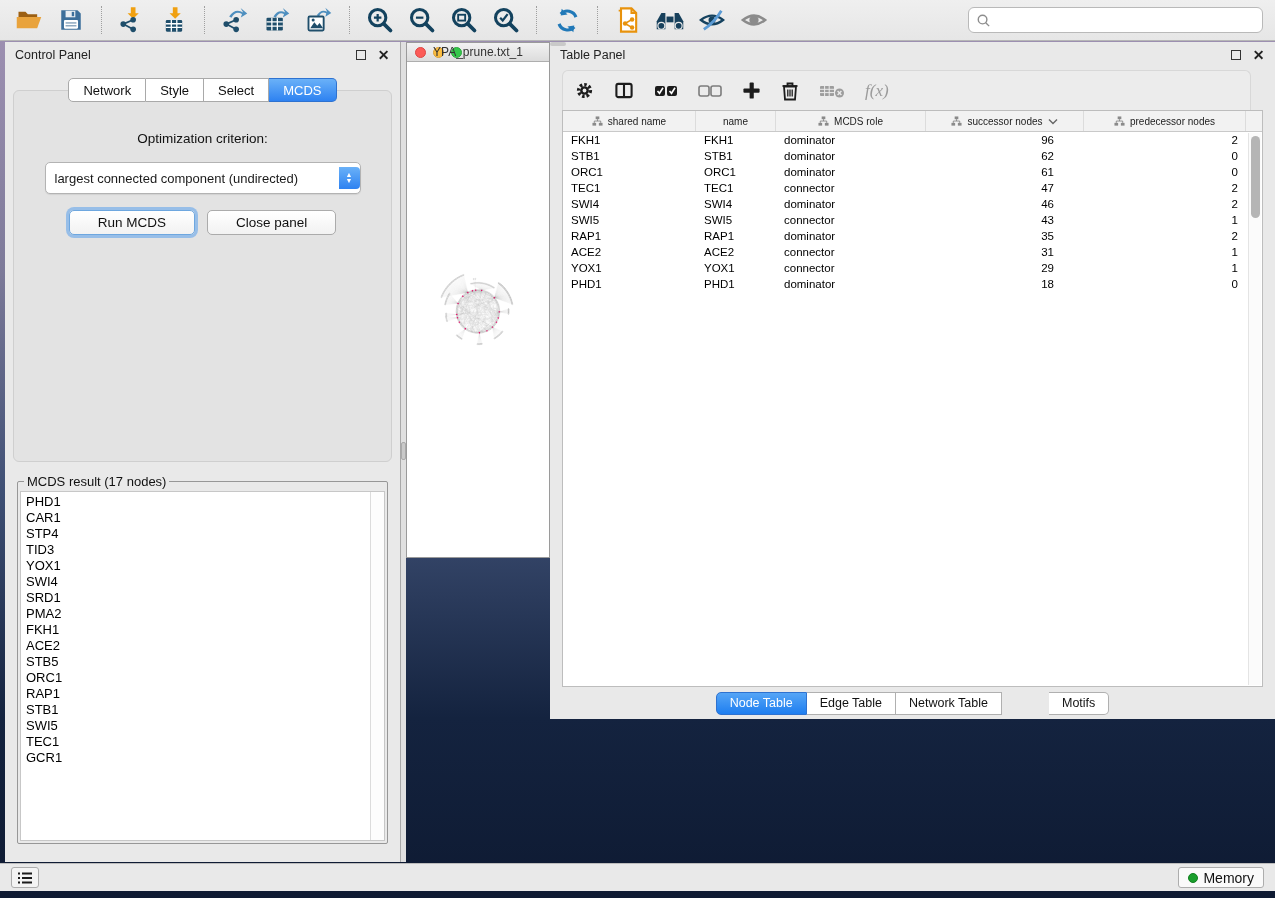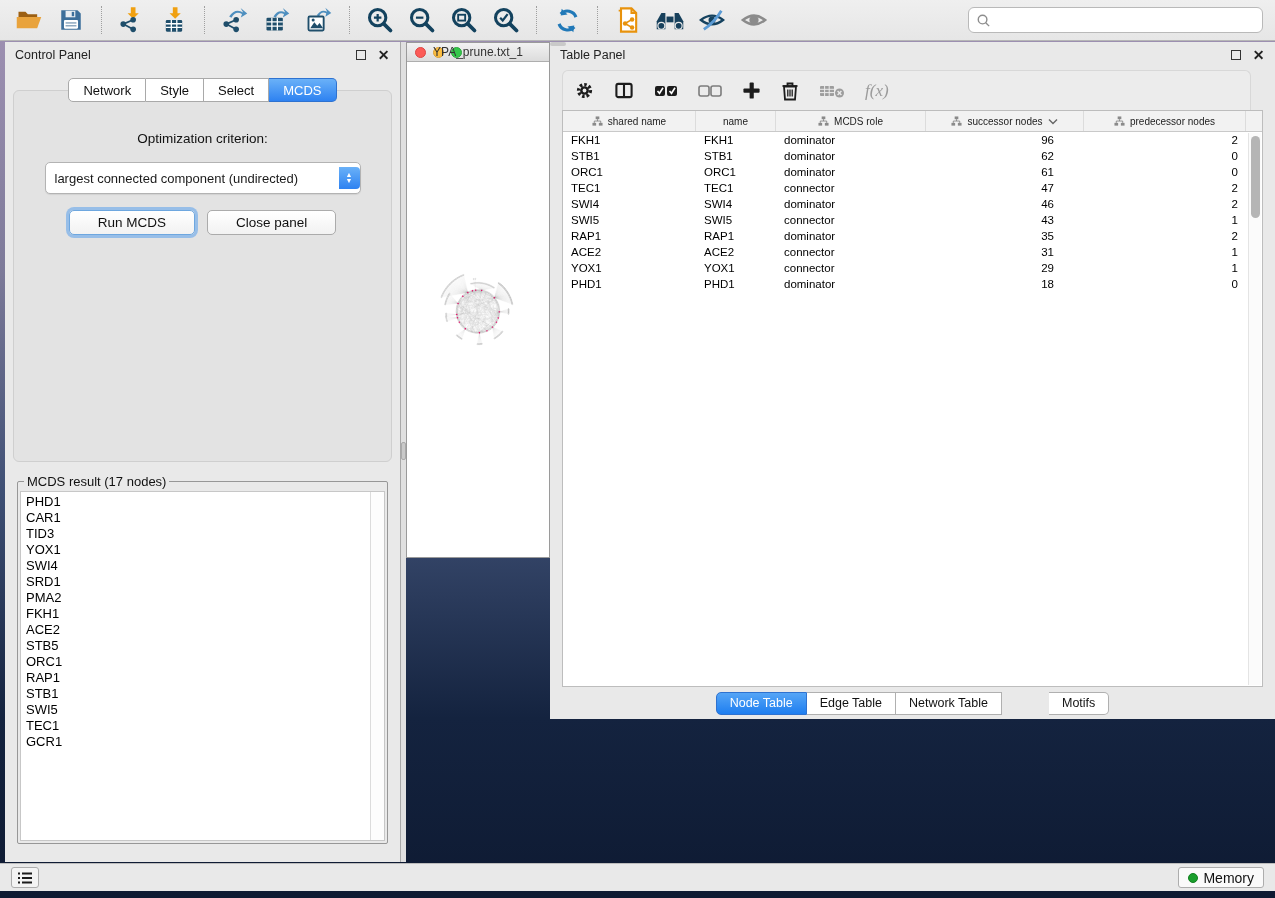--- a/index.html
+++ b/index.html
@@ -338,20 +338,21 @@
       <button class="mac-btn">Close panel</button>
     </div>
   </div>
 
   <fieldset class="result-fieldset">
     <legend>MCDS result (17 nodes)</legend>
     <div class="result-list">
       <div class="result-items" id="result-items">
           <div>PHD1</div>
           <div>CAR1</div>
+          <div>STP4</div>
           <div>TID3</div>
           <div>YOX1</div>
           <div>SWI4</div>
           <div>SRD1</div>
           <div>PMA2</div>
           <div>FKH1</div>
           <div>ACE2</div>
           <div>STB5</div>
           <div>ORC1</div>
           <div>RAP1</div>

